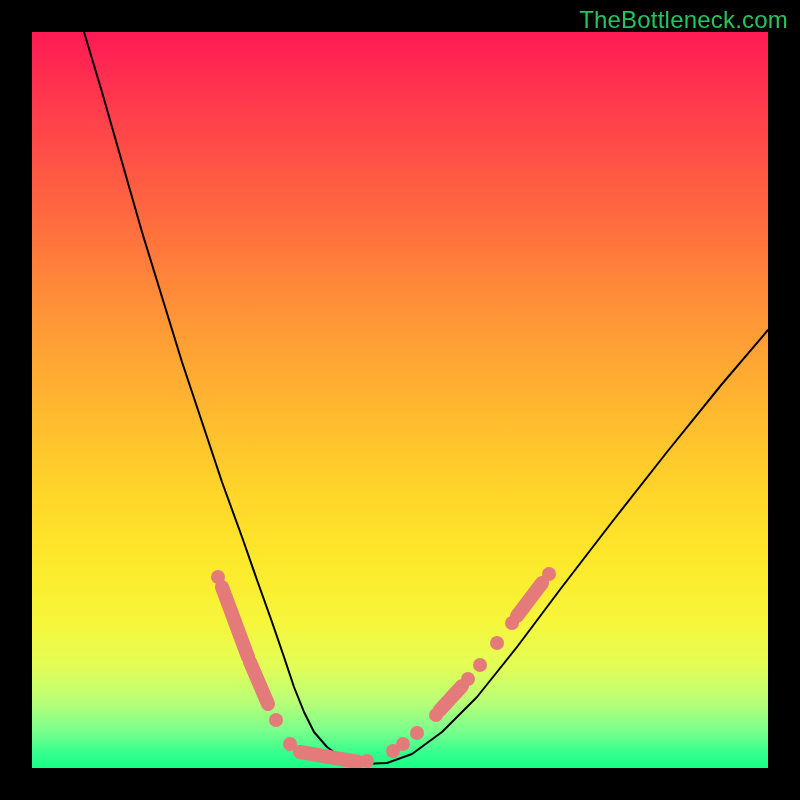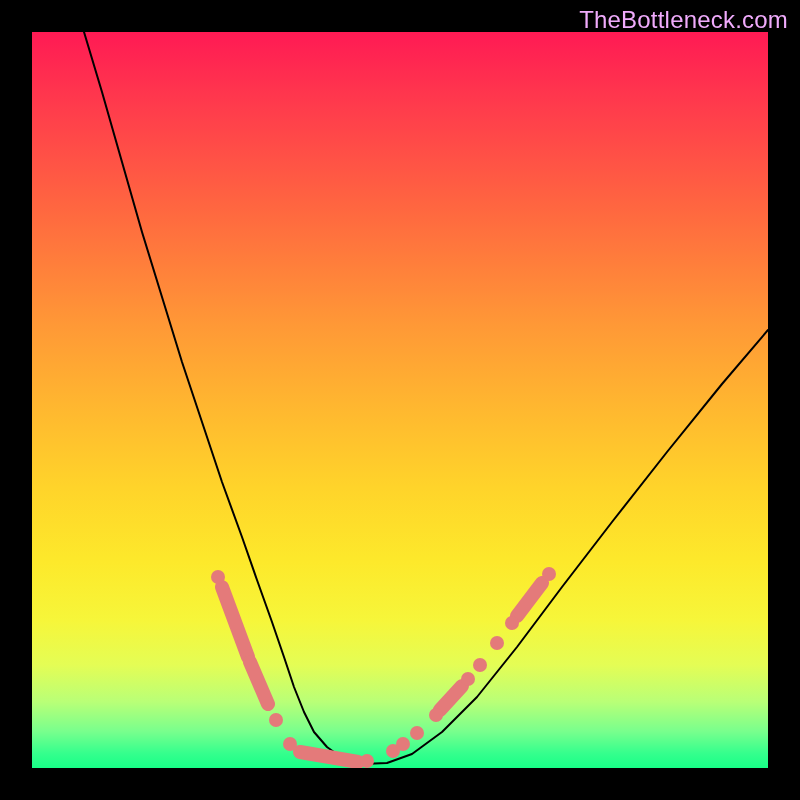--- a/index.html
+++ b/index.html
@@ -39,21 +39,21 @@
       #b9ff77 91%,
       #79ff8d 95%,
       #35ff8d 98%,
       #18ff87 100%
     );
   }
   .watermark {
     position: absolute;
     top: 6px;
     right: 12px;
-    color: #f0abfc;
+    color: #22c55e;
     font-size: 24px;
     font-weight: 500;
     letter-spacing: 0.2px;
   }
   svg.curve-layer {
     position: absolute;
     top: 0;
     left: 0;
     width: 736px;
     height: 736px;

